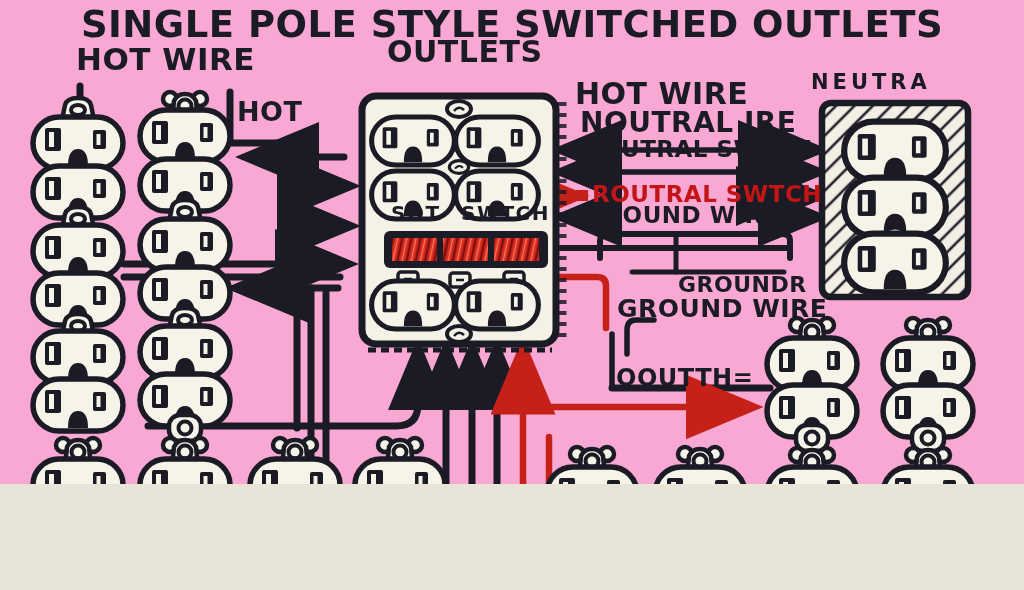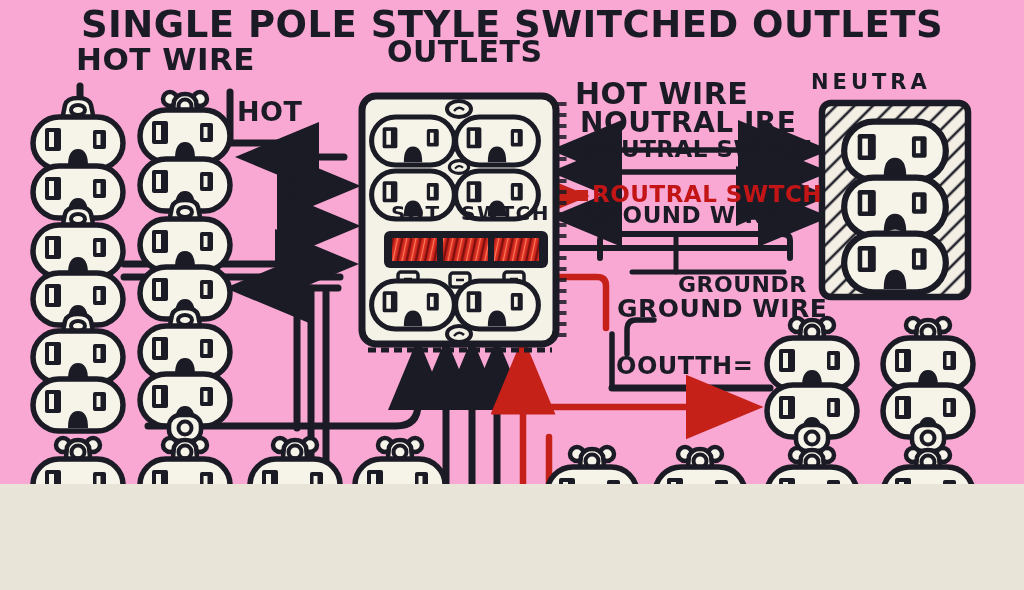--- a/index.html
+++ b/index.html
@@ -14,21 +14,21 @@
   #l-hdr-switch{left:387px;top:37px;font-size:30px;}
   #l-hdr-grounted{left:586px;top:43px;font-size:30px;}
   #l-hot{left:237px;top:98px;font-size:27px;}
   #l-hotwire2{left:575px;top:79px;font-size:30px;}
   #l-neutraire{left:580px;top:109px;font-size:28px;}
   #l-neutralwire{left:585px;top:138px;font-size:23px;}
   #l-routralwire{left:592px;top:183px;font-size:23px;color:#c31515;font-weight:800;}
   #l-groundwire-sm{left:585px;top:204px;font-size:23px;}
   #l-groundr{left:641px;top:274px;font-size:22px;margin-left:37px;}
   #l-groundwire-lg{left:617px;top:296px;font-size:25px;}
-  #l-oouth{left:616px;top:354px;font-size:24px;}
+  #l-oouth{left:616px;top:366px;font-size:24px;}
   #l-rondwire{left:563px;top:406px;font-size:29px;color:#a81414;font-weight:800;}
   #l-owtts{left:811px;top:72px;font-size:21px;letter-spacing:4px;}
   #l-noutralire{left:253px;top:384px;font-size:24px;}
   #l-sotswtch{left:391px;top:203px;font-size:20px;word-spacing:12px;letter-spacing:1.5px;}
 </style>
 </head>
 <body>
 
 <div class="stage">
 

